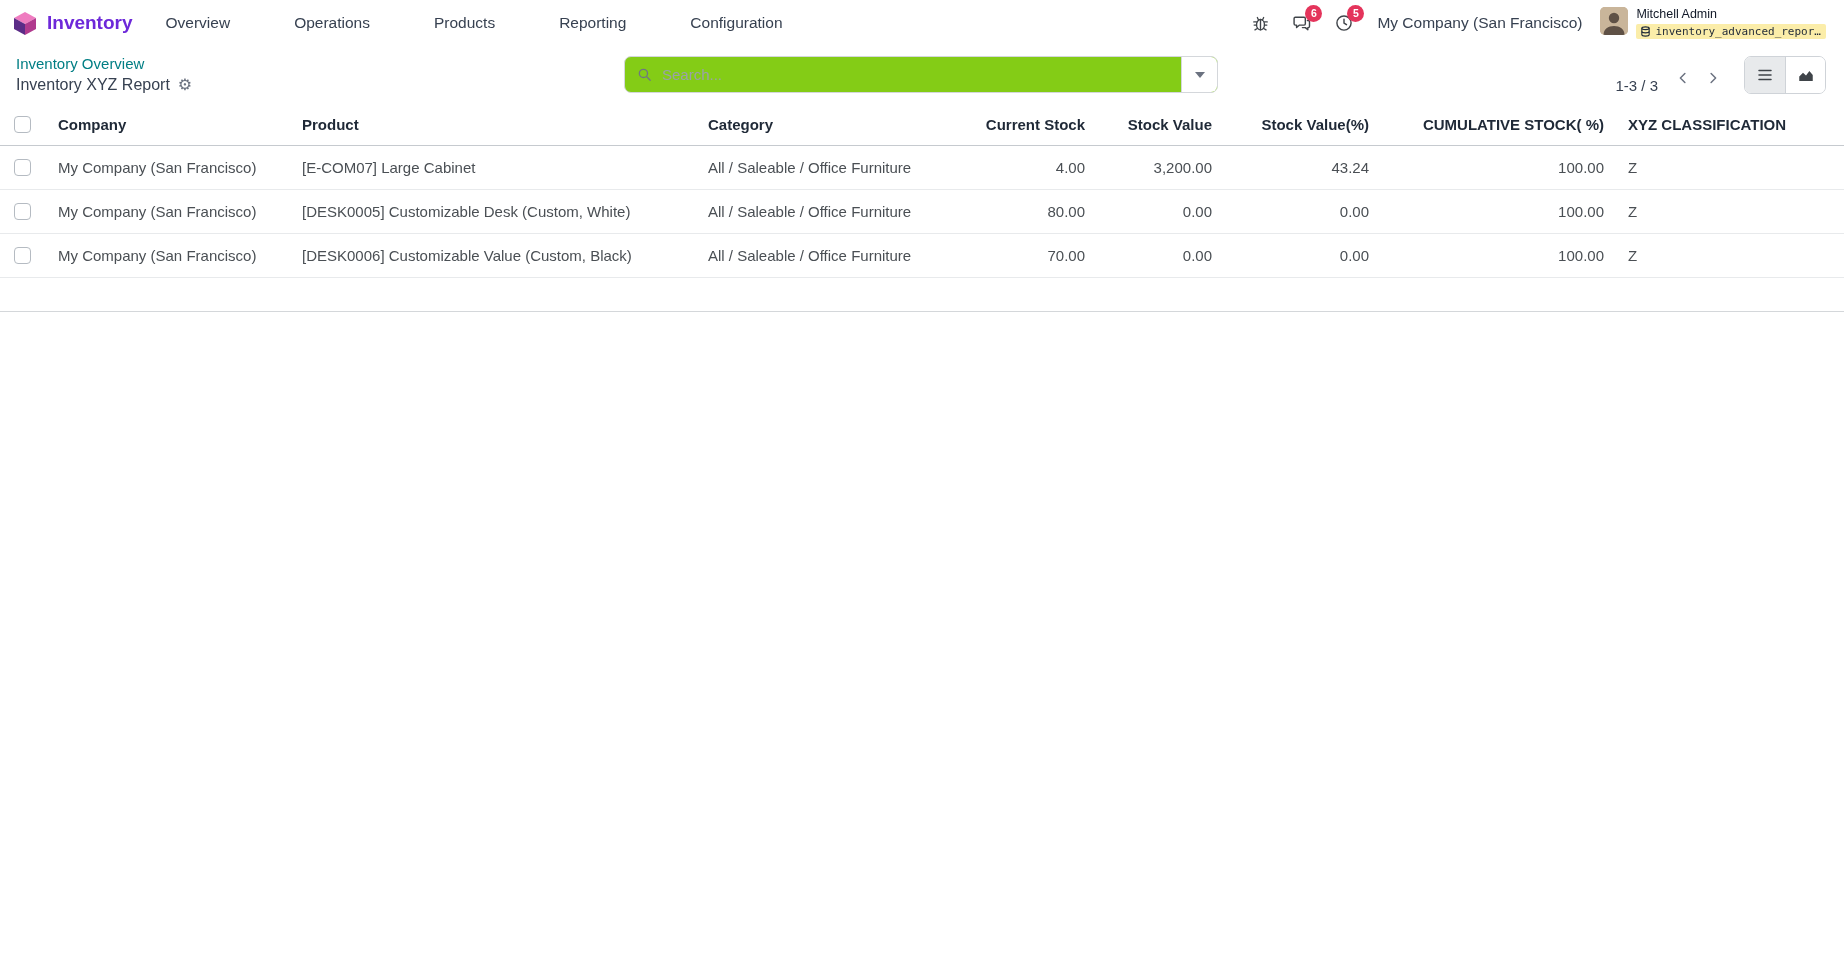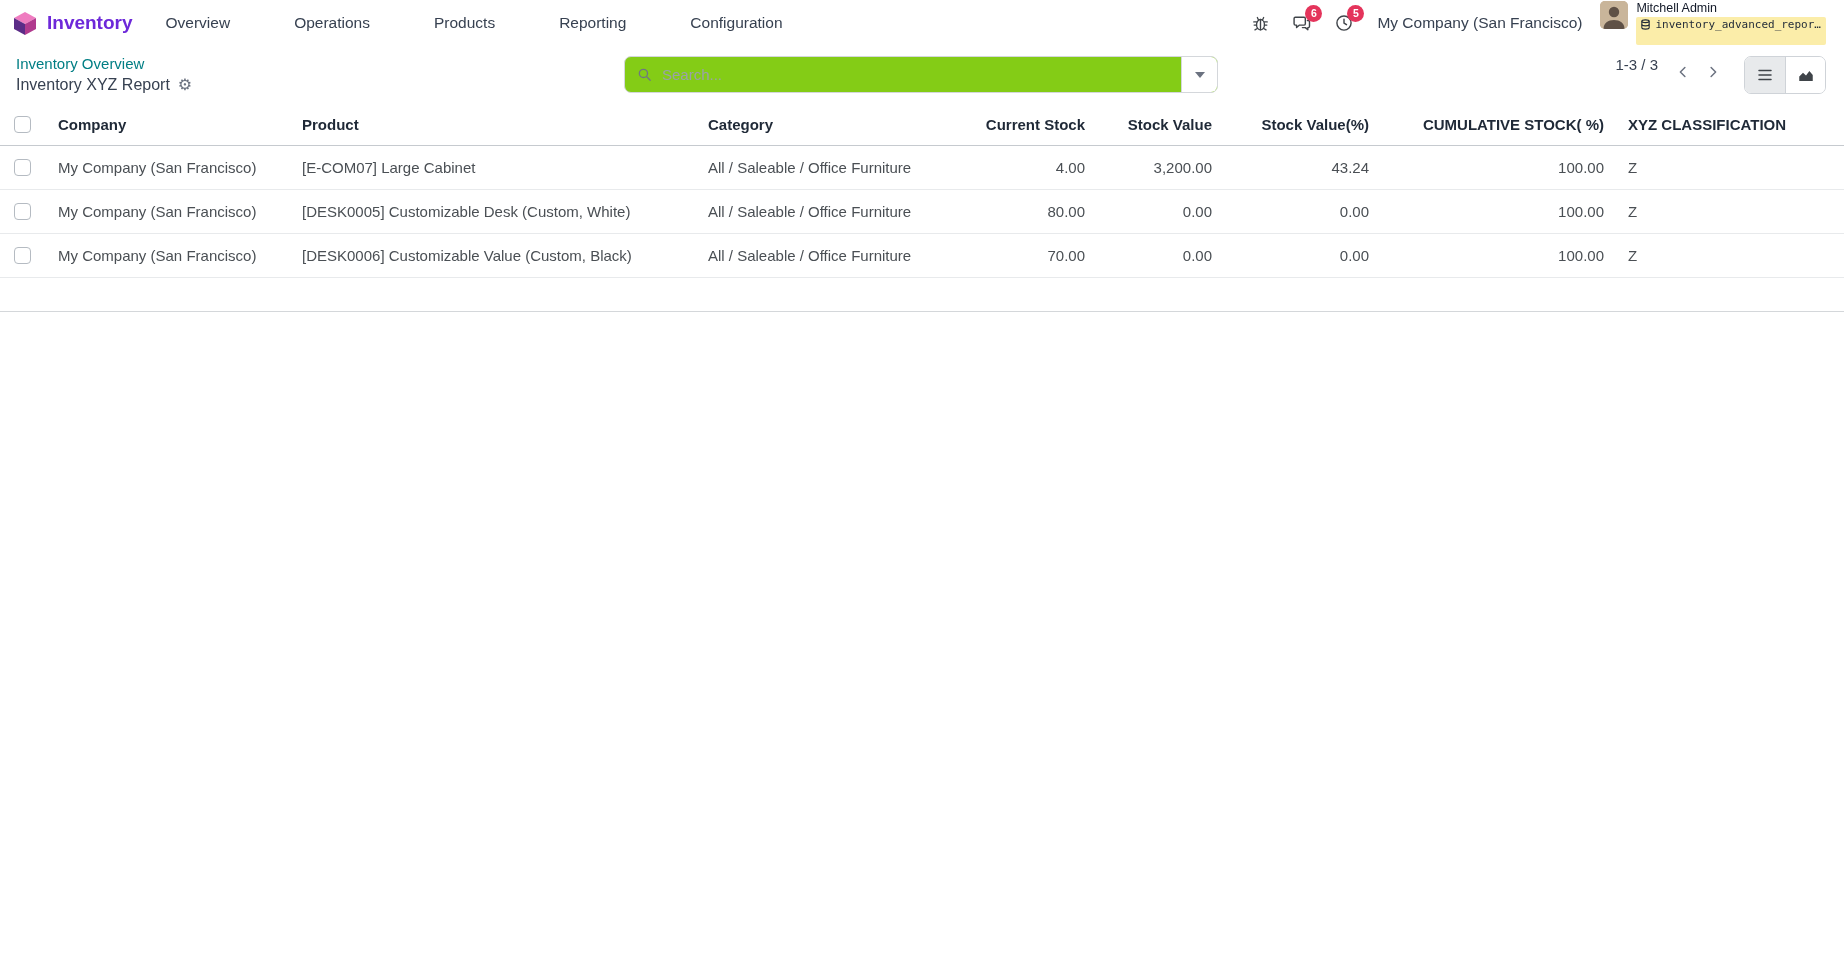--- a/index.html
+++ b/index.html
@@ -12,39 +12,39 @@
   .main-nav { display:flex; align-items:center; margin-left:20px;gap:38px; }
   .nav-item { font-size:15.5px; color:#374151; padding:7px 13px; border-radius:4px; cursor:pointer; white-space:nowrap; }
   .topbar-right { margin-left:auto; display:flex; align-items:center; gap:8px; }
   .icon-btn { position:relative; width:34px; height:34px; display:flex; align-items:center; justify-content:center; border-radius:4px; cursor:pointer; }
   .badge { position:absolute; top:-1px; right:-3px; min-width:17px; height:17px; padding:0 4px; background:var(--badge,#e4345b); color:#fff; font-size:10.5px; font-weight:700; border-radius:10px; display:flex; align-items:center; justify-content:center; line-height:1; }
   .company-name { font-size:15.5px; color:#374151; padding:0 10px 0 8px; cursor:pointer; white-space:nowrap; }
   .user-block { display:flex; align-items:flex-start; gap:8px; cursor:pointer; padding-right:4px; }
   .avatar { width:28px; height:28px; border-radius:5px; overflow:hidden; background:#c9b59a; flex:0 0 auto; }
   .user-meta { display:flex; flex-direction:column; align-items:flex-start; }
   .user-name { font-size:12.5px; color:#111827; line-height:1.15; }
-  .db-chip { margin-top:2px; display:flex; align-items:center; gap:4px; background:var(--chip,#fbeda9); padding:1px 5px 14px 4px; border-radius:2px; max-width:212px; }
+  .db-chip { margin-top:2px; display:flex; align-items:center; gap:4px; background:var(--chip,#fbeda9); padding:1px 5px 1px 4px; border-radius:2px; max-width:212px; }
   .db-chip .db-text { font-family:"DejaVu Sans Mono",monospace; font-size:11px; color:#1f2937; white-space:nowrap; overflow:hidden; }
 
   
   .control-panel { display:flex; align-items:center; padding:9px 18px 11px 16px; }
   .cp-left { flex:1 1 0; min-width:0; }
   .breadcrumb-link { font-size:15px; color:var(--link,#017e84); cursor:pointer; display:inline-block; }
   .cp-title-row { display:flex; align-items:center; gap:8px; margin-top:3px; }
   .cp-title { font-size:16px; color:#374151; }
   .gear { color:#6b7280; font-size:16px; line-height:1; cursor:pointer; }
 
   .cp-search { flex:0 0 594px; display:flex; align-items:stretch; height:37px; border:1px solid #d4d7db; border-radius:7px; background:#84cc16; overflow:hidden; }
   .search-left { display:flex; align-items:center; gap:9px; flex:1; padding:0 11px; }
   .search-input { border:none; outline:none; flex:1; font-size:15px; color:#374151; font-family:"Liberation Sans",sans-serif; background:transparent; }
   .search-input::placeholder { color:#9aa1a9; }
   .search-toggle { width:36px; border-left:1px solid #d4d7db; display:flex; align-items:center; justify-content:center; cursor:pointer; background:#fff; }
   .caret { width:0; height:0; border-left:5px solid transparent; border-right:5px solid transparent; border-top:6px solid #6b7280; }
 
-  .cp-right { flex:1 1 0; display:flex; align-items:flex-start; justify-content:flex-end; }
+  .cp-right { flex:1 1 0; display:flex; align-items:flex-end; justify-content:flex-end; }
   .pager-text { font-size:15px; color:#374151; margin-right:10px; white-space:nowrap; }
   .pager-btn { width:30px; height:32px; display:flex; align-items:center; justify-content:center; color:#6b7280; cursor:pointer; border-radius:4px; }
   .view-switch { display:flex; margin-left:16px; border:1px solid #cfd3d8; border-radius:7px; overflow:hidden; }
   .view-btn { width:40px; height:36px; display:flex; align-items:center; justify-content:center; background:#fff; cursor:pointer; }
   .view-btn + .view-btn { border-left:1px solid #cfd3d8; }
   .view-btn.active { background:#e8eaec; }
 
   
   table { width:100%; border-collapse:collapse; table-layout:fixed; }
   thead th { height:40px; padding:0 12px; font-size:15px; font-weight:700; color:#1f2937; border-bottom:1px solid #c6cacf; text-align:left; white-space:nowrap; vertical-align:middle; }

